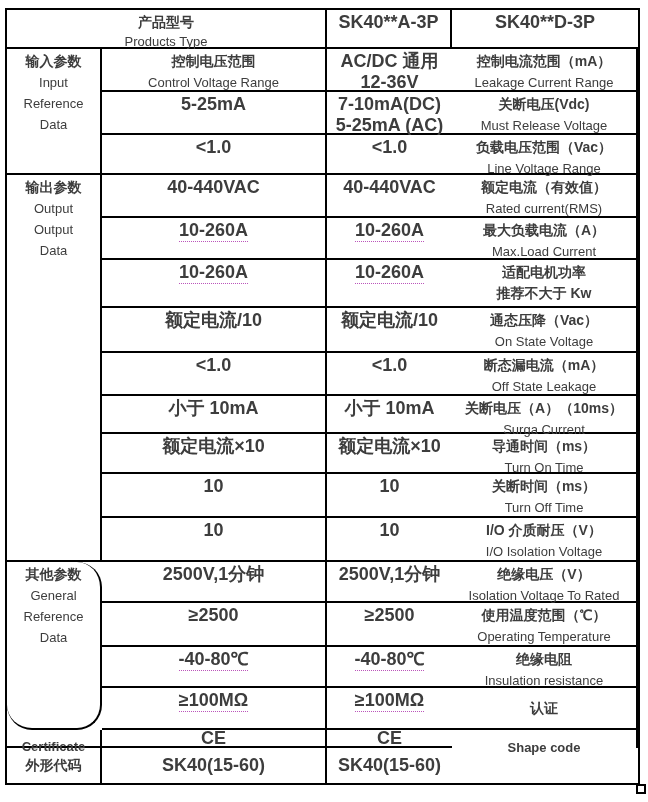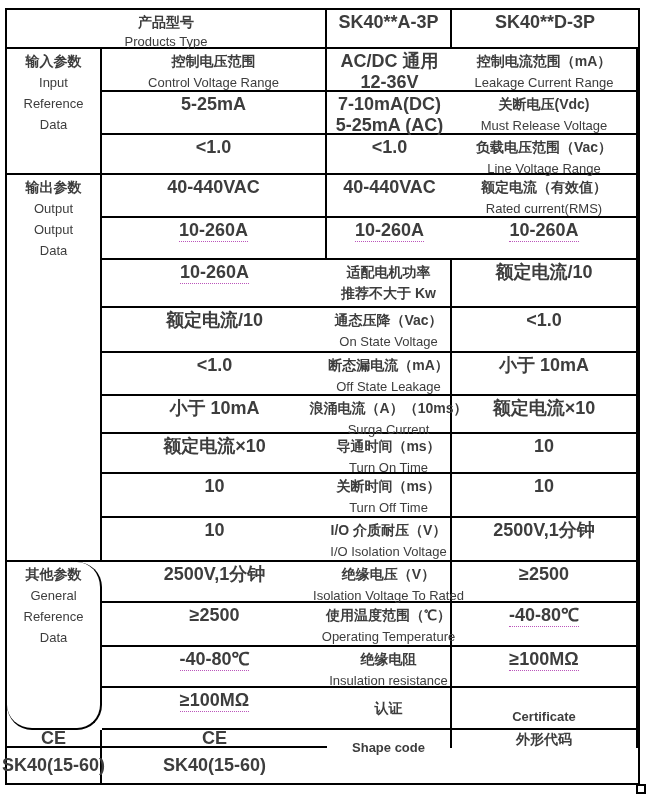--- a/index.html
+++ b/index.html
@@ -125,20 +125,24 @@
     <div class="en">Rated current(RMS)</div>
   </div>
   <div class="c">
     <div class="vl sq">10-260A</div>
   </div>
   <div class="c lastcol">
     <div class="vl sq">10-260A</div>
   </div>
 
   <div class="c">
+    <div class="zh">最大负载电流（A）</div>
+    <div class="en">Max.Load Current</div>
+  </div>
+  <div class="c">
     <div class="vl sq">10-260A</div>
   </div>
   <div class="c lastcol">
     <div class="vl sq">10-260A</div>
   </div>
 
   <div class="c">
     <div class="zh">适配电机功率</div>
     <div class="zh">推荐不大于  Kw</div>
   </div>
@@ -165,21 +169,21 @@
     <div class="en">Off State Leakage</div>
   </div>
   <div class="c">
     <div class="vl">小于 10mA</div>
   </div>
   <div class="c lastcol">
     <div class="vl">小于 10mA</div>
   </div>
 
   <div class="c">
-    <div class="zh">浪涌电流（A）（10ms）</div>
+    <div class="zh">关断电压（A）（10ms）</div>
     <div class="en">Surga Current</div>
   </div>
   <div class="c">
     <div class="vl">额定电流×10</div>
   </div>
   <div class="c lastcol">
     <div class="vl">额定电流×10</div>
   </div>
 
   <div class="c">

